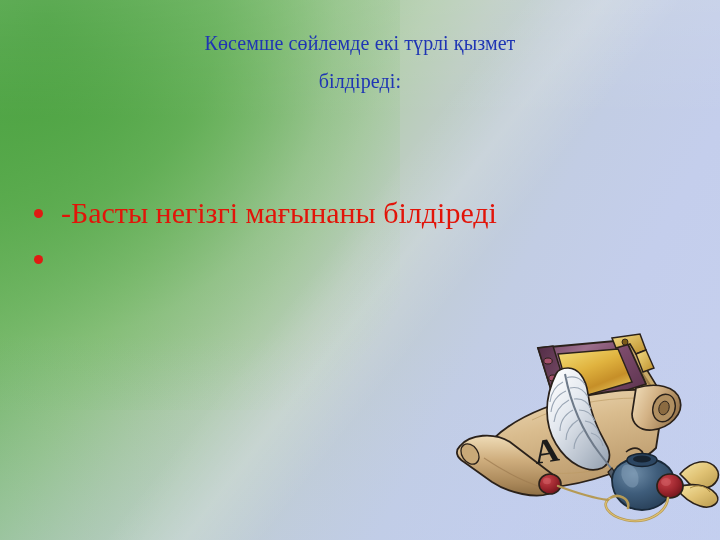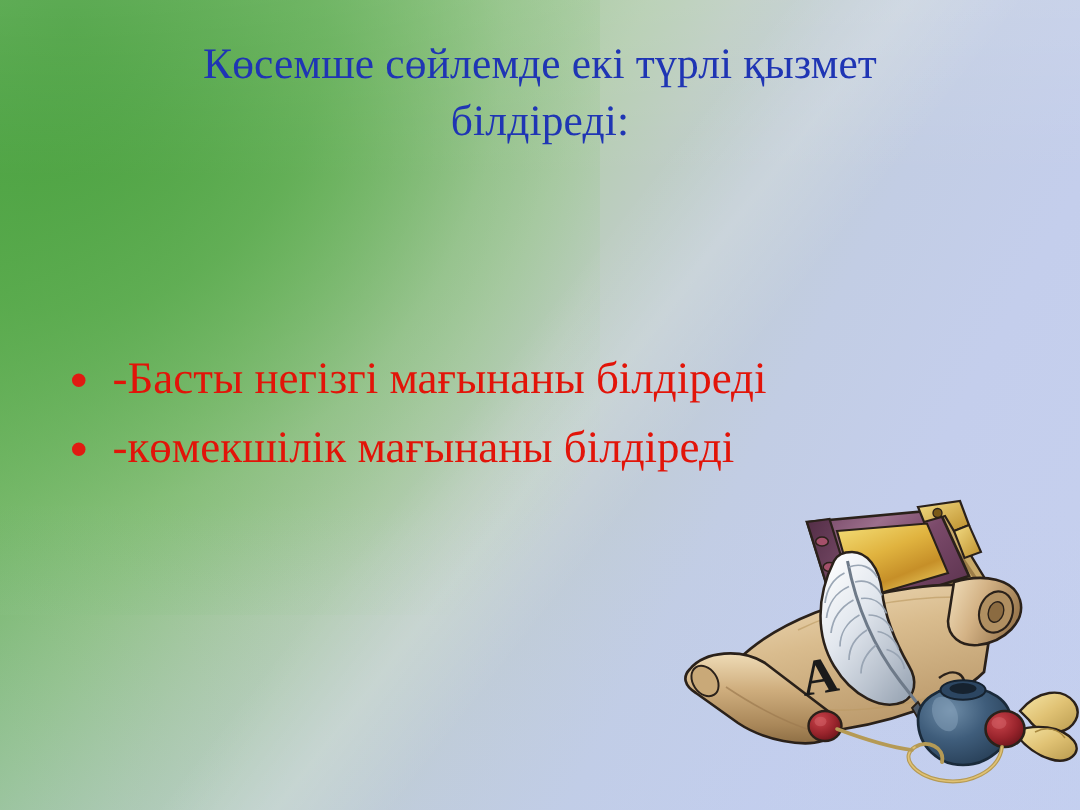--- a/index.html
+++ b/index.html
@@ -72,34 +72,33 @@
   .title-block {
     position: absolute;
     left: 46px;
     top: 24px;
     width: 628px;
     text-align: center;
     z-index: 6;
   }
   .title-line {
     color: #1f35b4;
-    font-size: 29px;
+    font-size: 20px;
     line-height: 38px;
     letter-spacing: 0.1px;
     white-space: nowrap;
   }
 
   
   .bullets {
     position: absolute;
-    left: 48px;
+    left: 34px;
     top: 196px;
     width: 660px;
     z-index: 6;
-    margin-top: 40px;
   }
   .bullet-row {
     display: flex;
     align-items: flex-start;
     margin-bottom: 12px;
   }
   .bullet-dot {
     flex: 0 0 auto;
     width: 9px;
     height: 9px;
@@ -143,21 +142,20 @@
 
   <div class="bullets">
 
     <div class="bullet-row">
       <span class="bullet-dot"></span>
       <span class="bullet-text">-Басты негізгі мағынаны білдіреді</span>
     </div>
 
     <div class="bullet-row">
       <span class="bullet-dot"></span>
-      <span class="bullet-text">-көмекшілік мағынаны білдіреді</span>
     </div>
 
   </div>
 
   <div class="clipart">
     <svg viewBox="0 0 280 212" xmlns="http://www.w3.org/2000/svg">
       <defs>
         <linearGradient id="gBookCover" x1="0" y1="0" x2="1" y2="0.7">
           <stop offset="0" stop-color="#6d3f5e"></stop>
           <stop offset="0.35" stop-color="#9c6f8c"></stop>

